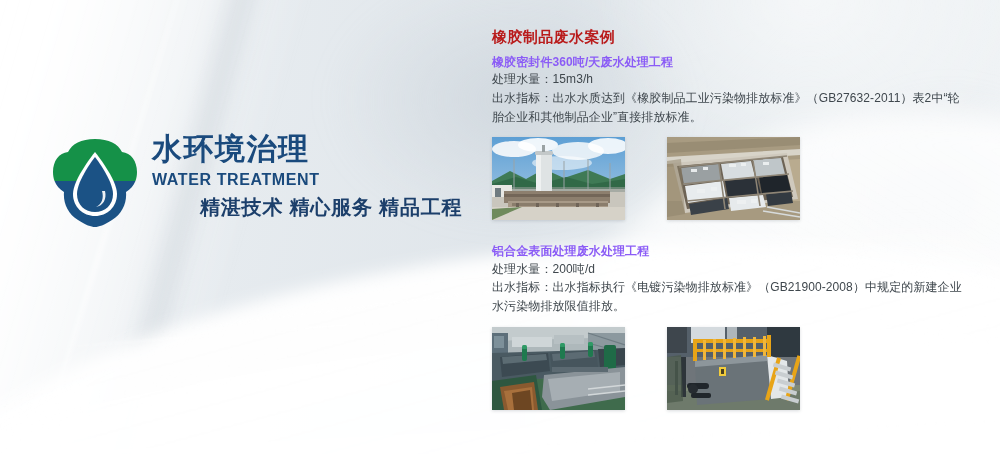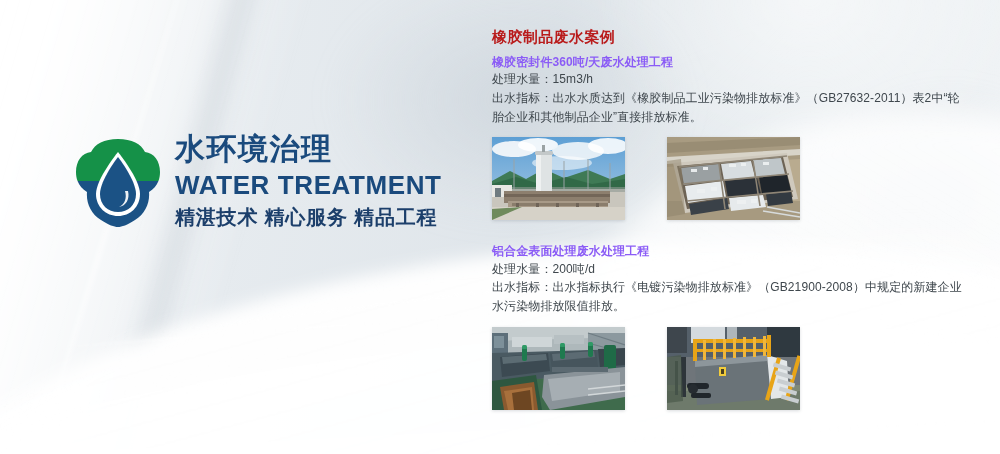--- a/index.html
+++ b/index.html
@@ -124,21 +124,21 @@
     left: 760px; top: 40px;
     width: 380px; height: 300px;
     border-radius: 50%;
     background: radial-gradient(closest-side, rgba(190,200,208,.35), rgba(190,200,208,0) 70%);
     filter: blur(14px);
   }
 
   
   .brand {
     position: absolute;
-    left: 75px;
+    left: 52px;
     top: 133px;
     display: flex;
     align-items: flex-start;
   }
   .brand-logo {
     width: 86px;
     height: 96px;
     flex: none;
     margin-top: 2px;
   }
@@ -149,33 +149,34 @@
   .brand-cn {
     font-size: 30px;
     font-weight: 700;
     color: #1a4a7d;
     letter-spacing: 1.5px;
     line-height: 1.08;
     white-space: nowrap;
   }
   .brand-en {
     margin-top: 7px;
-    font-size: 26px;
+    font-size: 16px;
     font-weight: 700;
     color: #1a4a7d;
     letter-spacing: .6px;
     white-space: nowrap;
   }
   .brand-slogan {
     margin-top: 9px;
     font-size: 20px;
     font-weight: 700;
     color: #1c3f6b;
     letter-spacing: .8px;
     white-space: nowrap;
+    margin-left: 48px;
   }
 
   
   .cases {
     position: absolute;
     left: 492px;
     top: 28px;
     width: 470px;
   }
   .case + .case { margin-top: 24px; }

